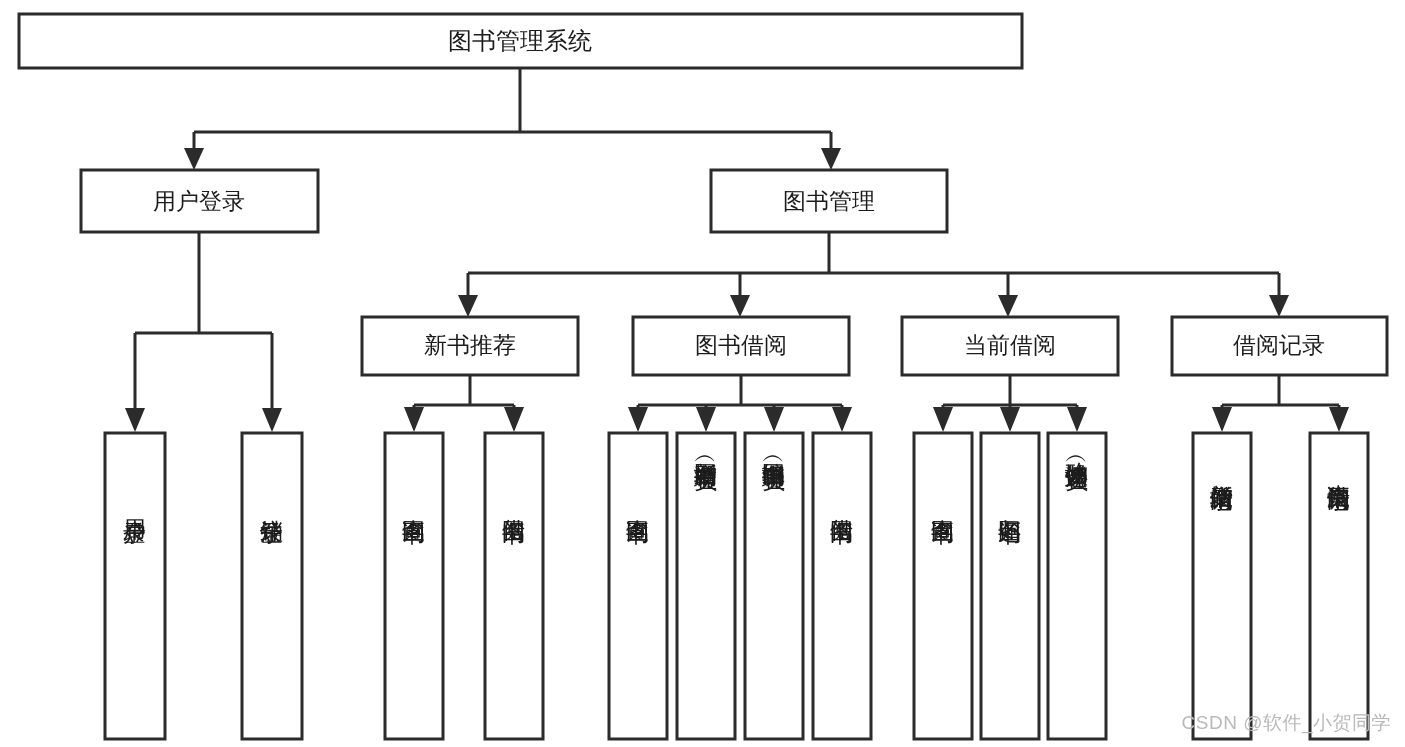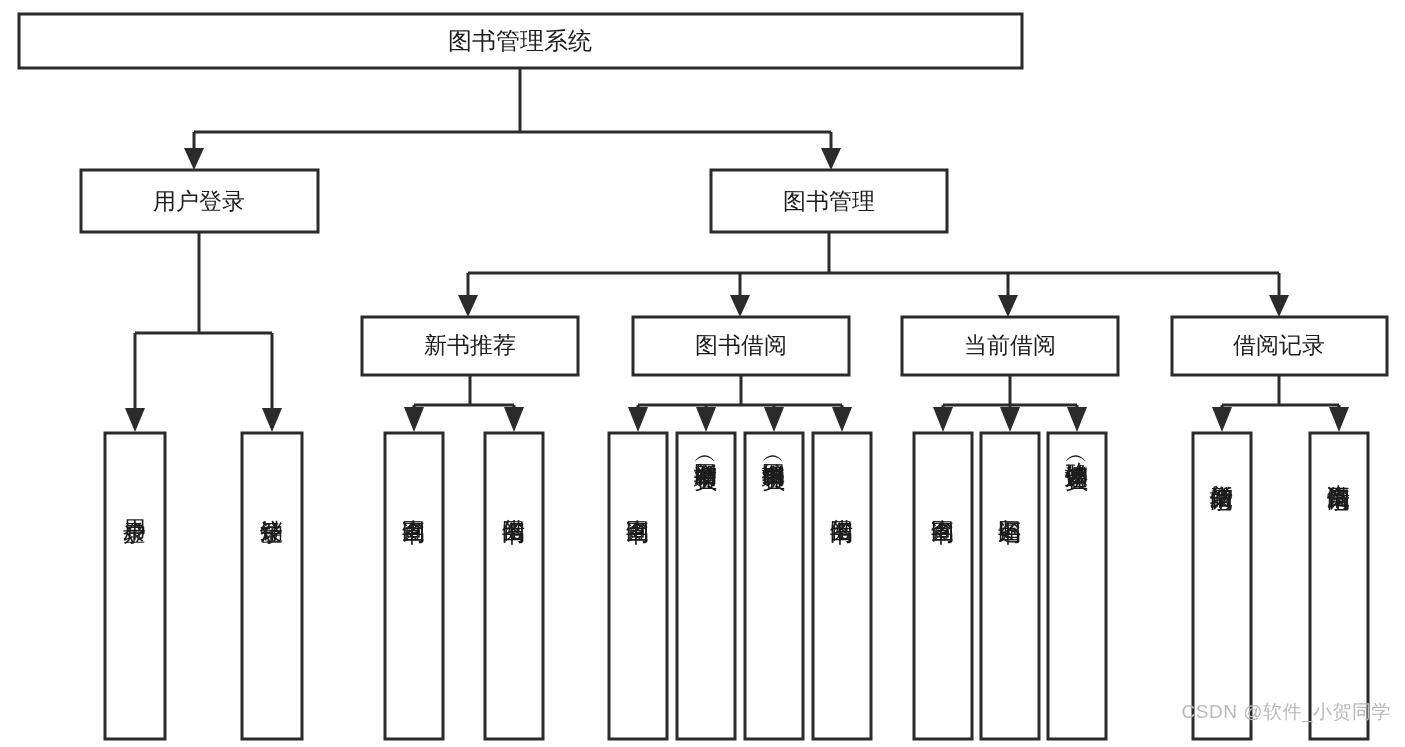--- a/index.html
+++ b/index.html
@@ -64,21 +64,21 @@
     font-size: 23px;
     line-height: 1.22;
     writing-mode: vertical-rl;
     text-orientation: upright;
     letter-spacing: 1px;
     white-space: nowrap;
   }
   .watermark {
     position: absolute;
     right: 14px;
-    bottom: 22px;
+    bottom: 11px;
     font-family: "Liberation Sans", "DejaVu Sans", sans-serif;
     font-size: 19px;
     color: #b9b9b9;
     letter-spacing: 0.5px;
     white-space: nowrap;
   }
 </style>
 </head>
 <body>
 

